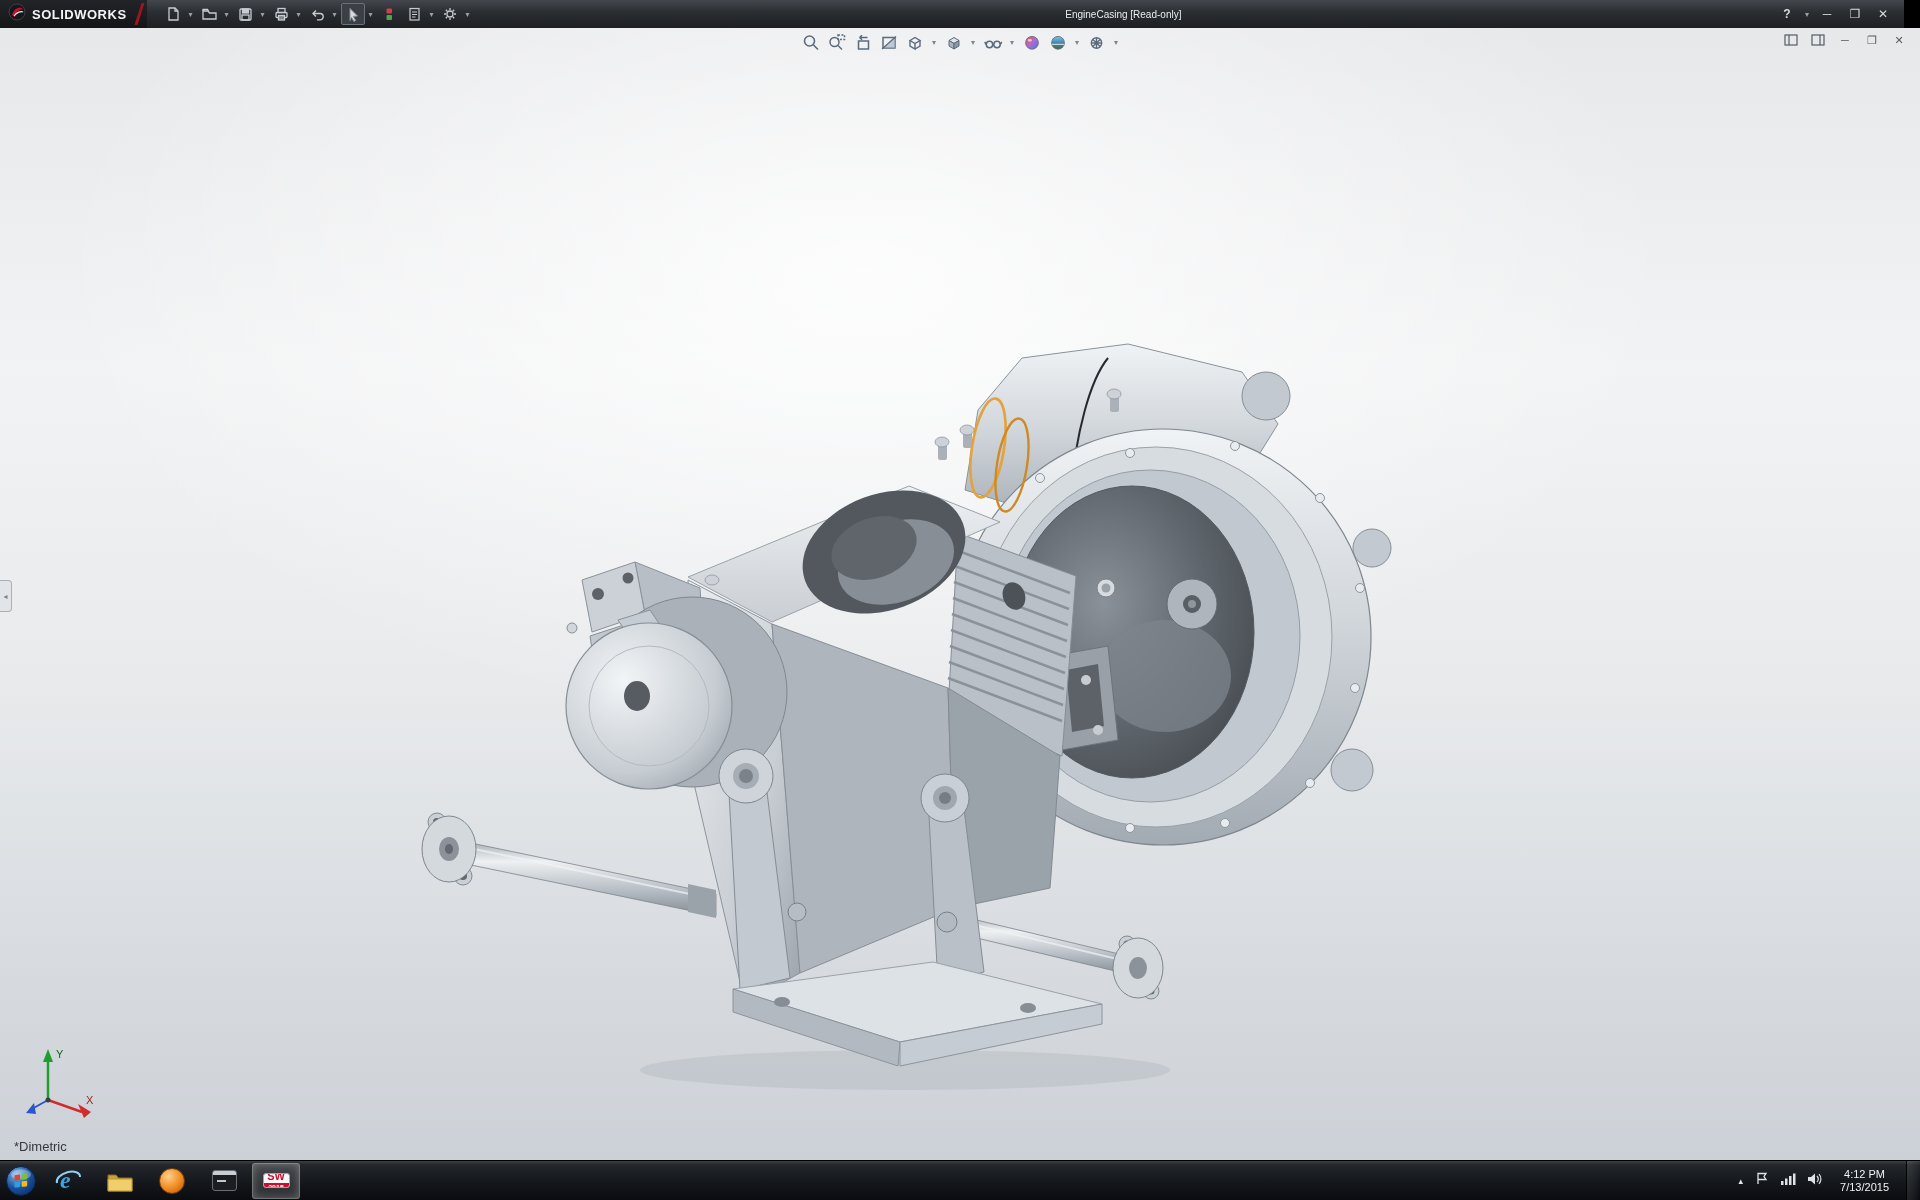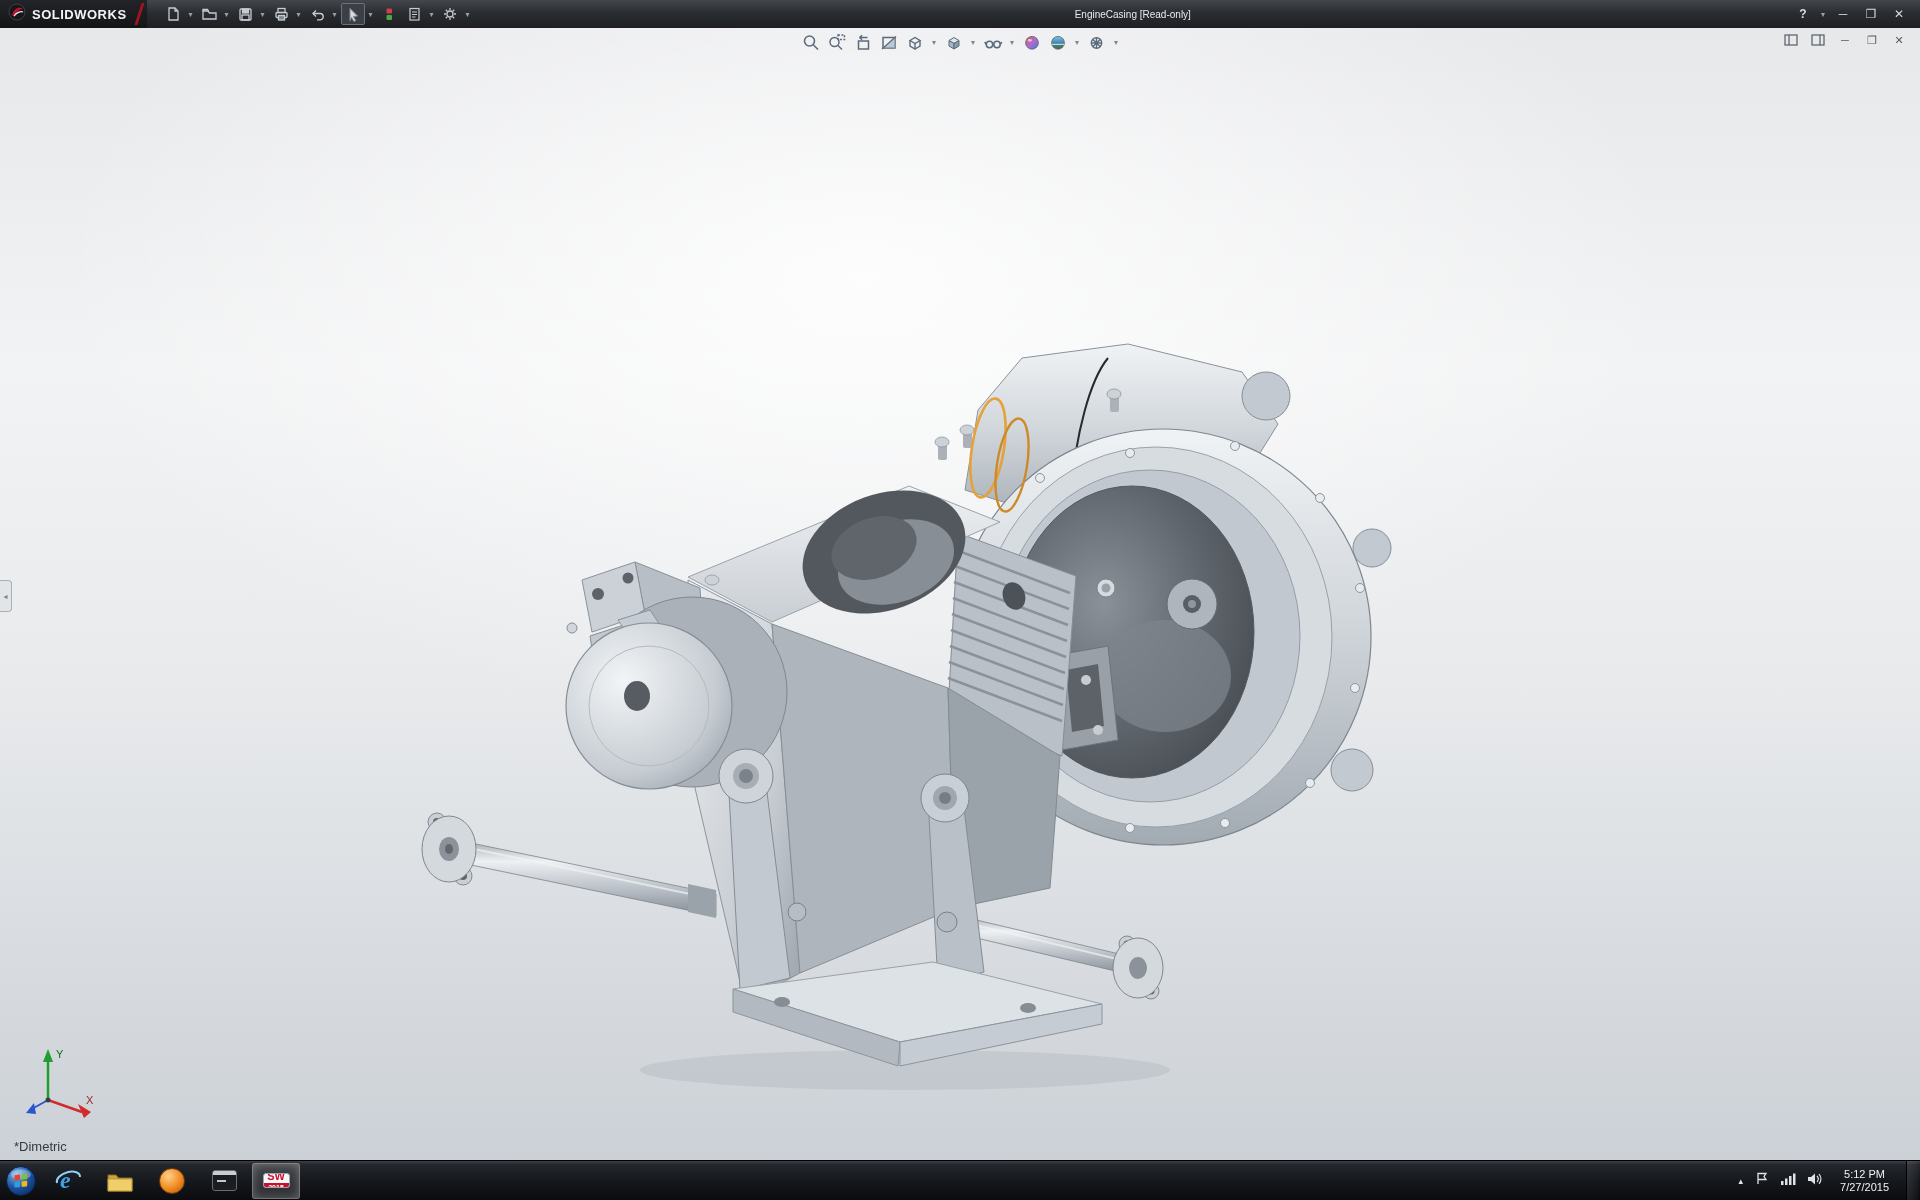--- a/index.html
+++ b/index.html
@@ -1,21 +1,21 @@
 <!DOCTYPE html>
 <html><head>
 <meta charset="utf-8">
 <style>
   * { margin:0; padding:0; box-sizing:border-box; }
   html,body { width:1920px; height:1200px; overflow:hidden; background:#000;
               font-family:"Liberation Sans", sans-serif; }
   #app { position:relative; width:1920px; height:1200px; }
 
   
-  .titlebar { position:absolute; top:0; left:0; right:0; height:28px;
+  .titlebar { position:absolute; top:0; left:0; right:16px; height:28px;
     background:linear-gradient(180deg,#43474d 0%,#2a2d31 45%,#1d1f22 100%);
     display:flex; align-items:center; color:#dfe2e6; z-index:30; }
   .brand { display:flex; align-items:center; gap:6px; height:100%;
     padding:0 20px 0 8px; background:linear-gradient(180deg,#222427,#141517);
     position:relative; }
   .brand::after { content:""; position:absolute; right:6px; top:3px; bottom:3px;
     width:3px; background:#a01320; transform:skewX(-18deg); }
   .brand-text { font-size:13px; font-weight:bold; letter-spacing:.5px; color:#f2f4f6; }
   .main-toolbar { display:flex; align-items:center; gap:1px; margin-left:14px; }
   .tb-btn { width:24px; height:22px; display:flex; align-items:center;
@@ -554,19 +554,19 @@
             <rect x="13" y="1.5" width="2.5" height="11.5"></rect>
         </svg>
       </span>
       <span>
         <svg width="16" height="14" viewBox="0 0 16 14" fill="#dfe3e7">
           <polygon points="1,5 4,5 8,1.5 8,12.5 4,9 1,9"></polygon>
           <path d="M10 4 a4.5 4.5 0 0 1 0 6 M12 2.2 a7 7 0 0 1 0 9.6" fill="none" stroke="#dfe3e7" stroke-width="1.2"></path>
         </svg>
       </span>
       <div class="clock">
-        <div>5:12 PM</div>
-        <div>7/27/2015</div>
+        <div>4:12 PM</div>
+        <div>7/13/2015</div>
       </div>
       <div class="show-desktop"></div>
     </div>
   </footer>
 </div>
 
 </body></html>

